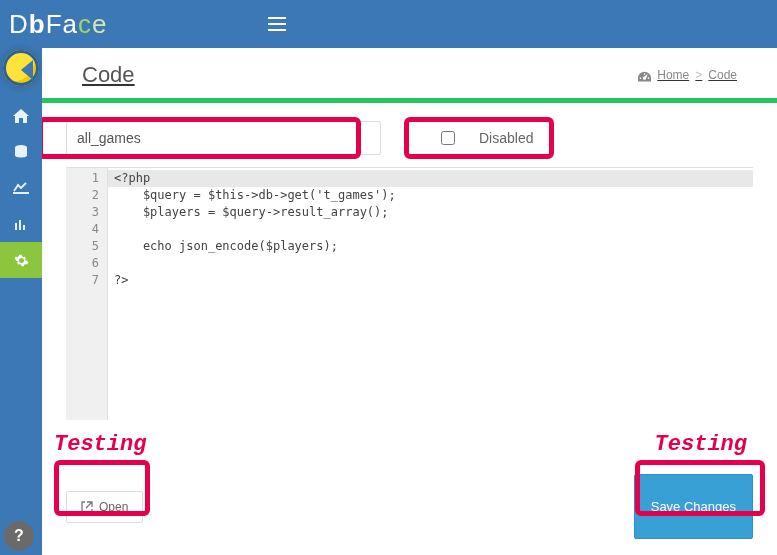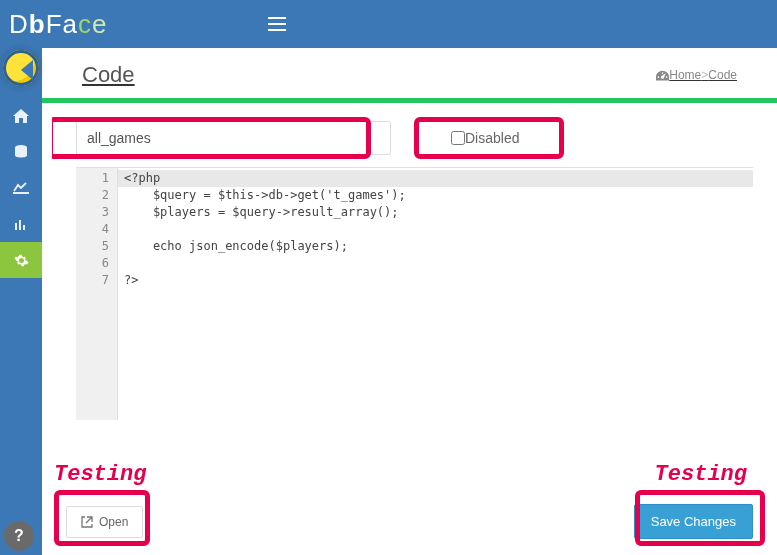--- a/index.html
+++ b/index.html
@@ -16,37 +16,37 @@
 .shell { display: flex; height: calc(100% - 48px); }
 .sidebar { width: 42px; background: #3c78b5; display: flex; flex-direction: column; align-items: center; padding-top: 2px; position: relative; }
 .avatar { width: 36px; height: 36px; border-radius: 50%; background: radial-gradient(circle at 35% 35%, #ffe23a 0 55%, #f2c800 55% 100%); margin-bottom: 12px; box-shadow: 0 0 0 3px #2d6196 inset, 0 0 8px rgba(0,0,0,.2); position: relative; }
 .avatar::before { content: ""; position: absolute; right: 6px; top: 10px; width: 0; height: 0; border-top: 10px solid transparent; border-bottom: 10px solid transparent; border-right: 12px solid #3c78b5; }
 .navbtn { width: 42px; height: 36px; display: flex; align-items: center; justify-content: center; color: #e8f1f9; font-size: 15px; cursor: pointer; }
 .navbtn.active { background: #8cc63f; color: #fff; }
 .helpbtn { position: absolute; left: 4px; bottom: 4px; width: 30px; height: 30px; border-radius: 50%; background: #6a6a6a; color: #fff; display: flex; align-items: center; justify-content: center; font-size: 16px; font-weight: bold; cursor: pointer; }
 .main { flex: 1; background: #fff; display: flex; flex-direction: column; }
 .header { padding: 14px 40px 10px; display: flex; align-items: center; justify-content: space-between; border-bottom: 5px solid #22c55e; text-decoration: underline; }
 .header h1 { font-weight: 300; font-size: 22px; color: #555; }
-.breadcrumb { font-size: 12px; color: #888; display: flex; align-items: center; }
+.breadcrumb { font-size: 12px; color: #888; display: flex; align-items: flex-end; gap: 6px; }
 .breadcrumb .dash { color: #bbb; }
-.content { flex: 1; padding: 18px 24px 0; overflow: hidden; position: relative; margin-left: 10px; }
+.content { flex: 1; padding: 18px 24px 0; overflow: hidden; position: relative; }
 .row1 { display: flex; gap: 50px; align-items: center; margin-bottom: 12px; }
 .nameinput { width: 315px; height: 34px; border: 1px solid #ddd; border-radius: 2px; padding: 0 10px; font-size: 14px; color: #555; outline: none; }
-.chkwrap { display: flex; align-items: center; gap: 0; height: 34px; padding: 0 14px 0 10px; }
+.chkwrap { display: flex; align-items: center; gap: 24px; height: 34px; padding: 0 14px 0 10px; }
 .chkwrap input { width: 14px; height: 14px; }
 .chkwrap label { color: #666; font-size: 14px; }
 .editor-wrap { border-top: 1px solid #e0e0e0; }
 .editor { display: flex; font-family: Menlo, Consolas, monospace; font-size: 12px; background: #fff; height: 252px; }
 .gutter { width: 42px; background: #f0f0f0; text-align: right; padding: 2px 8px 0 0; color: #888; line-height: 17px; border-right: 1px solid #e0e0e0; }
 .code { flex: 1; padding: 2px 0 0 6px; line-height: 17px; position: relative; }
 .code-active-line { position: absolute; left: 0; right: 0; top: 2px; height: 17px; background: #e8e8e8; z-index: 0; }
 pre { margin: 0; position: relative; z-index: 1; color: #444; white-space: pre; }
 .footer { padding: 16px 24px 16px; display: flex; justify-content: space-between; align-items: center; }
 .btn-open { background: #fff; border: 1px solid #ddd; padding: 8px 14px; font-size: 12px; color: #666; cursor: pointer; display: flex; align-items: center; gap: 6px; border-radius: 2px; }
-.btn-primary { background: #39a0d6; border: 1px solid #2f90c2; color: #fff; padding: 9px 16px; font-size: 13px; cursor: pointer; border-radius: 2px; }
+.btn-primary { background: #39a0d6; border: 1px solid #2f90c2; color: #fff; padding: 24px 16px; font-size: 13px; cursor: pointer; border-radius: 2px; }
 
 .callout { position: absolute; color: #e6004c; font-size: 22px; font-weight: 600; font-style: italic; font-family: Liberation Mono, monospace; pointer-events: none; z-index: 50; }
 .box { position: absolute; border: 5px solid #e6004c; border-radius: 6px; pointer-events: none; z-index: 40; }
 svg { display: block; }
 </style>
 </head>
 <body>
 
 <div class="topbar">
   <span class="logo">

